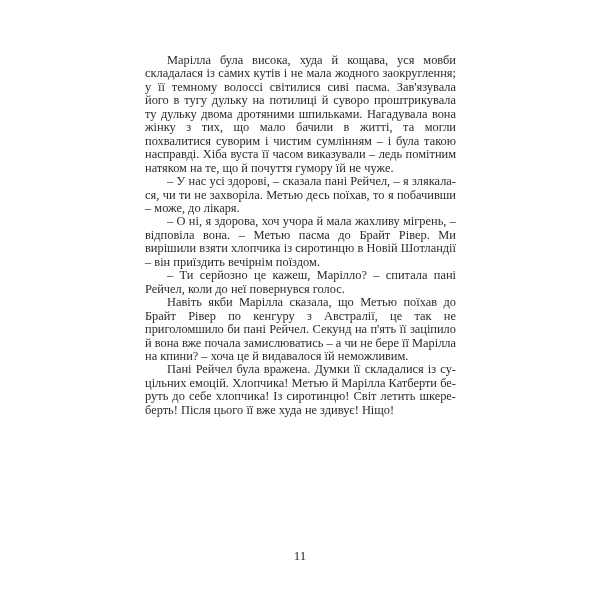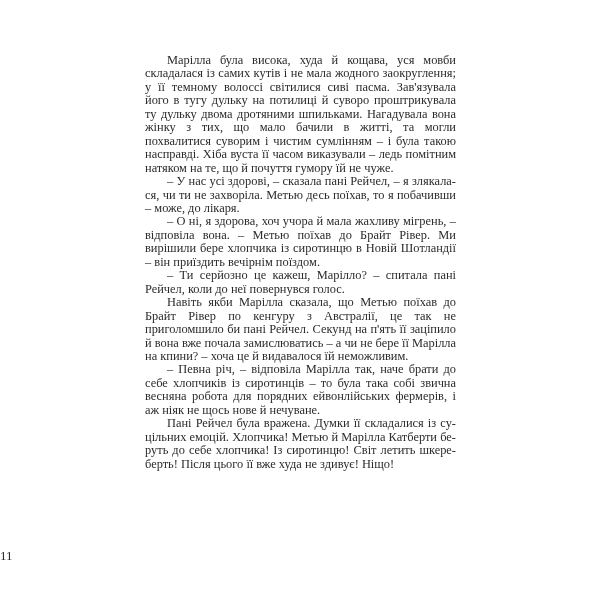--- a/index.html
+++ b/index.html
@@ -30,33 +30,32 @@
     }
     .text-block p {
       margin: 0;
       text-indent: 22px;
     }
     .page-number {
       position: absolute;
       left: 0;
       width: 600px;
       top: 548px;
-      text-align: left;
+      text-align: center;
       font-family: "Liberation Serif", "DejaVu Serif", serif;
       font-size: 13px;
       color: #2b2b2b;
     }
   </style>
 </head>
 <body>
 
 <div class="page">
   <div class="text-block">
     <p>Марілла була висока, худа й кощава, уся мовби складала­ся із самих кутів і не мала жодного заокруглення; у її тем­ному волоссі світилися сиві пасма. Зав'язувала його в тугу дульку на потилиці й суворо проштрикувала ту дульку дво­ма дротяними шпильками. Нагадувала вона жінку з тих, що мало бачили в житті, та могли похвалитися суворим і чистим сумлінням – і була такою насправді. Хіба вуста її часом ви­казували – ледь помітним натяком на те, що й почуття гумо­ру їй не чуже.</p>
     <p>– У нас усі здорові, – сказала пані Рейчел, – я злякала­ся, чи ти не захворіла. Метью десь поїхав, то я побачивши – може, до лікаря.</p>
-    <p>– О ні, я здорова, хоч учора й мала жахливу мігрень, – відповіла вона. – Метью поїхав до Брайт Рівер. Ми виріши­ли бере хлопчика із сиротинцю в Новій Шотландії – він приїздить вечірнім поїздом.</p>
+    <p>– О ні, я здорова, хоч учора й мала жахливу мігрень, – відповіла вона. – Метью пасма до Брайт Рівер. Ми виріши­ли взяти хлопчика із сиротинцю в Новій Шотландії – він приїздить вечірнім поїздом.</p>
     <p>– Ти серйозно це кажеш, Марілло? – спитала пані Рей­чел, коли до неї повернувся голос.</p>
     <p>Навіть якби Марілла сказала, що Метью поїхав до Брайт Рівер по кенгуру з Австралії, це так не приголомшило би пані Рейчел. Секунд на п'ять її заціпило й вона вже почала замислюватись – а чи не бере її Марілла на кпини? – хоча це й видавалося їй неможливим.</p>
-    <p>– Певна річ, – відповіла Марілла так, наче брати до себе хлопчиків із сиротинців – то була така собі звична весняна робота для порядних ейвонлійських фермерів, і аж ніяк не щось нове й нечуване.</p>
     <p>Пані Рейчел була вражена. Думки її складалися із су­цільних емоцій. Хлопчика! Метью й Марілла Катберти бе­руть до себе хлопчика! Із сиротинцю! Світ летить шкере­берть! Після цього її вже худа не здивує! Ніщо!</p>
   </div>
   <div class="page-number">11</div>
 </div>
 
 </body></html>

